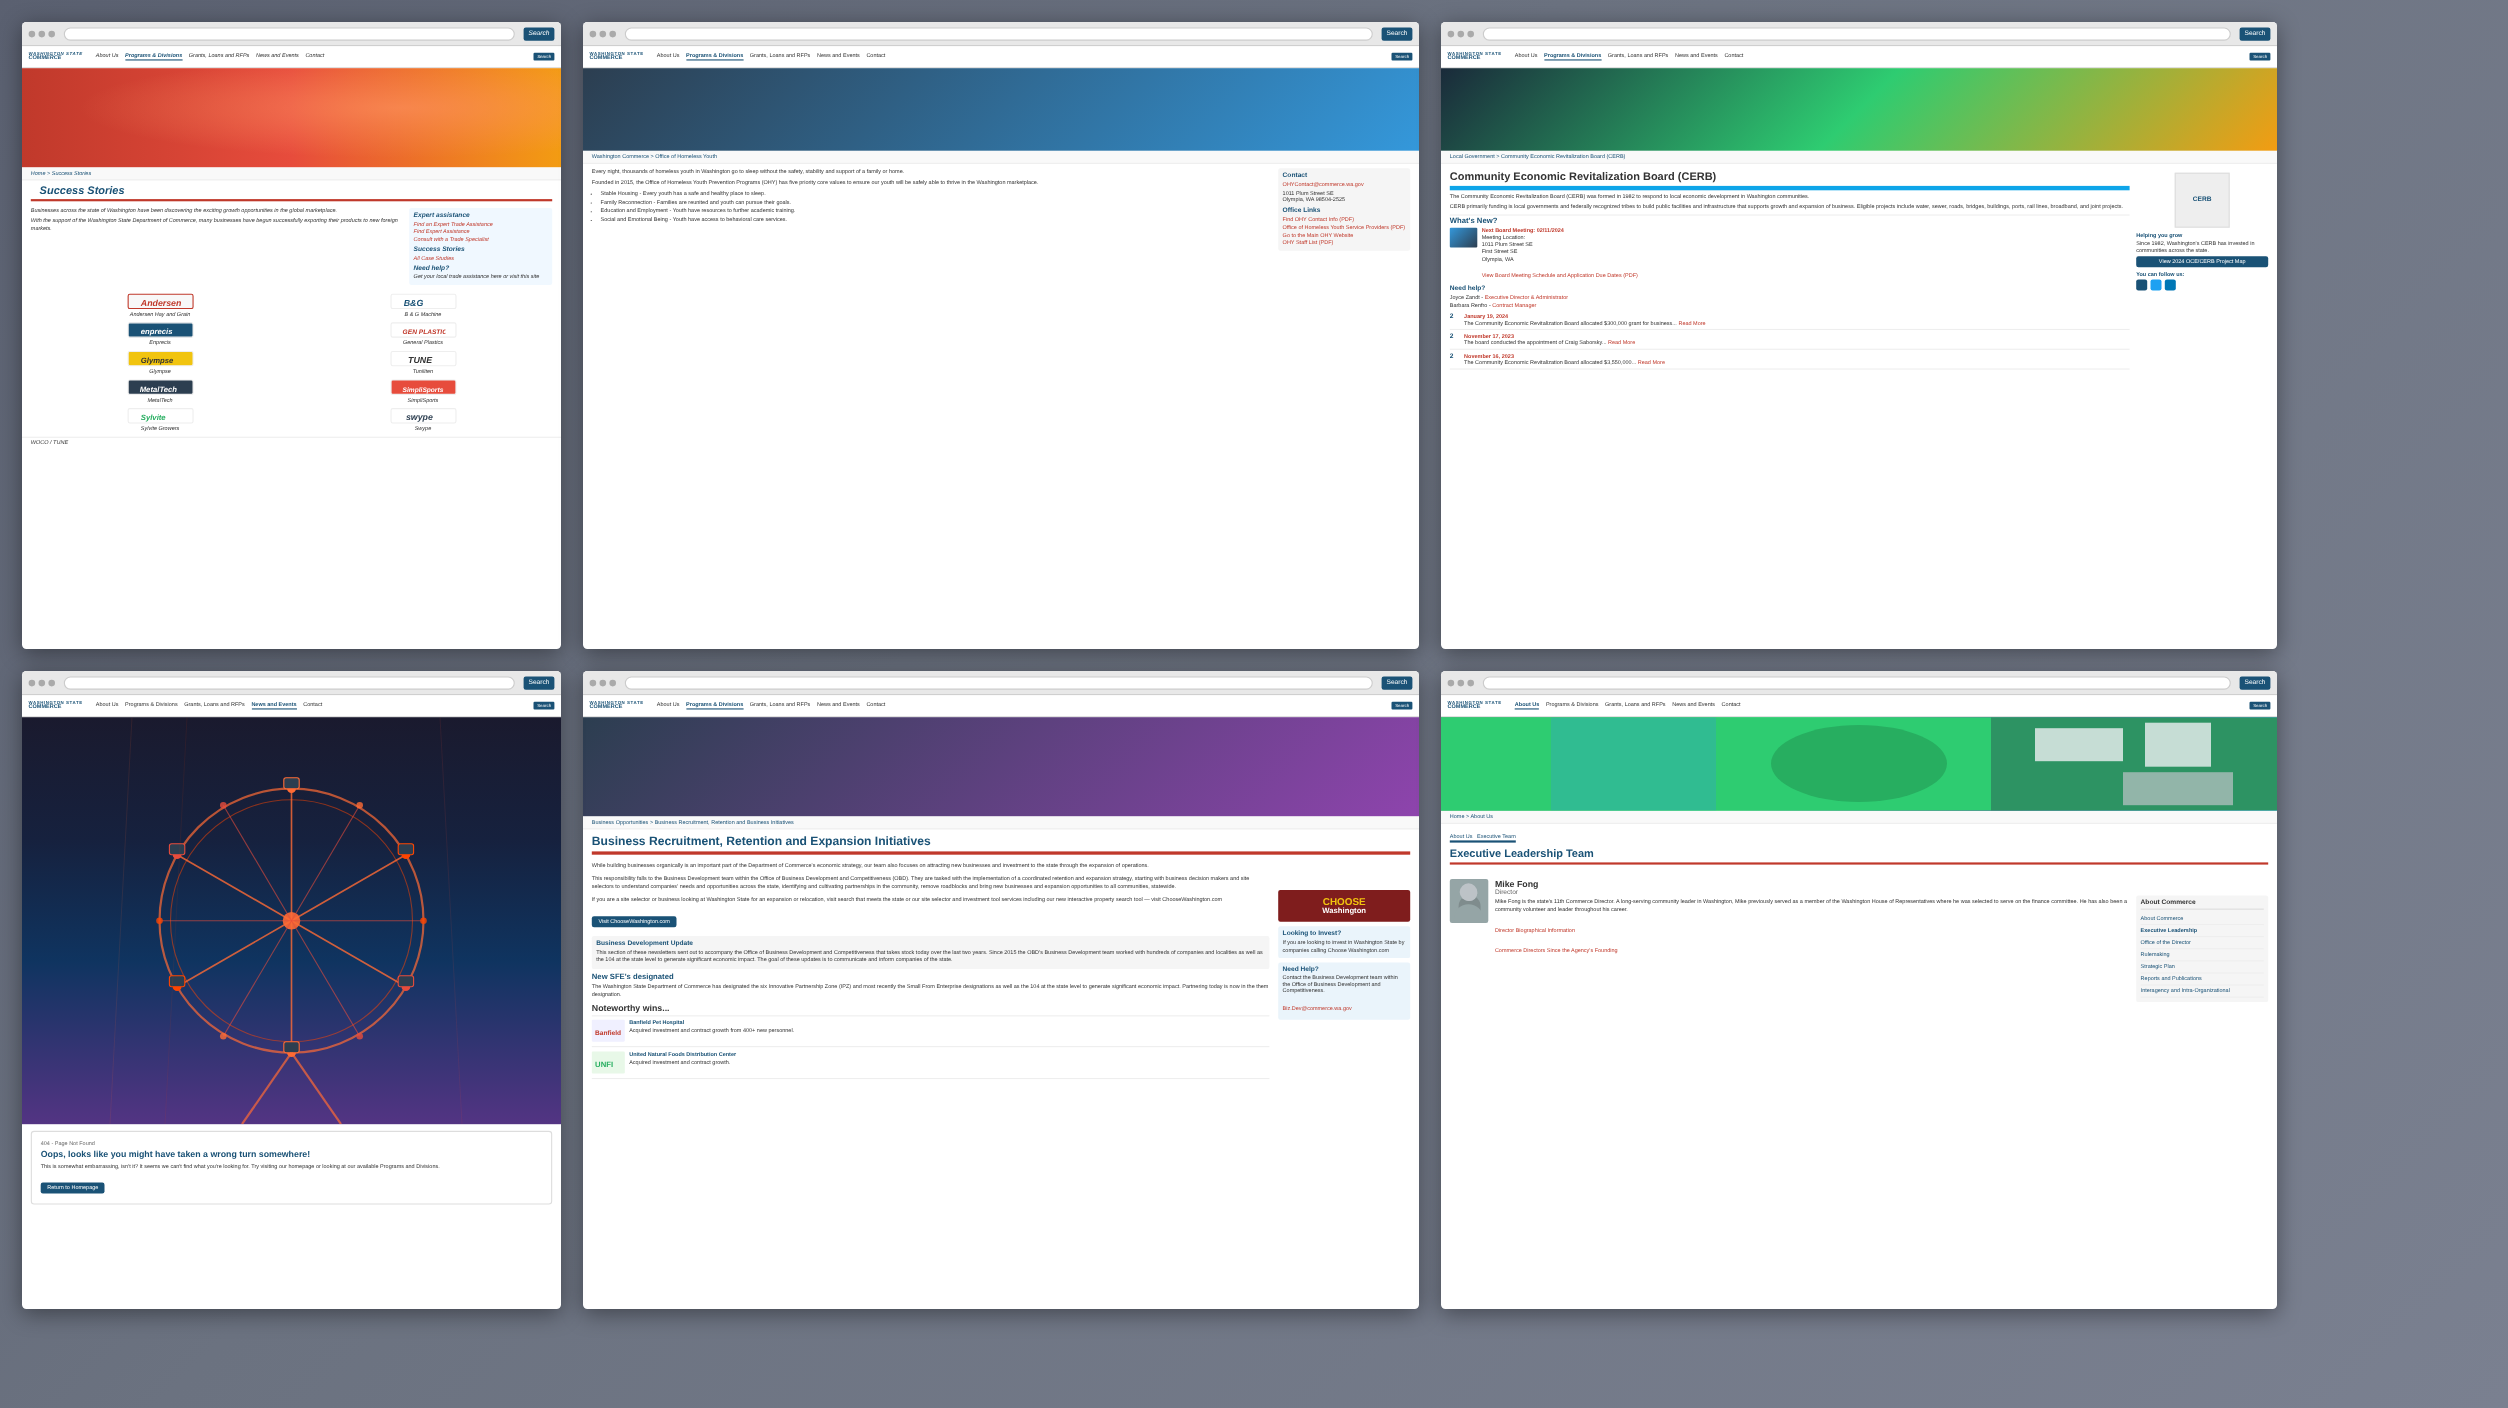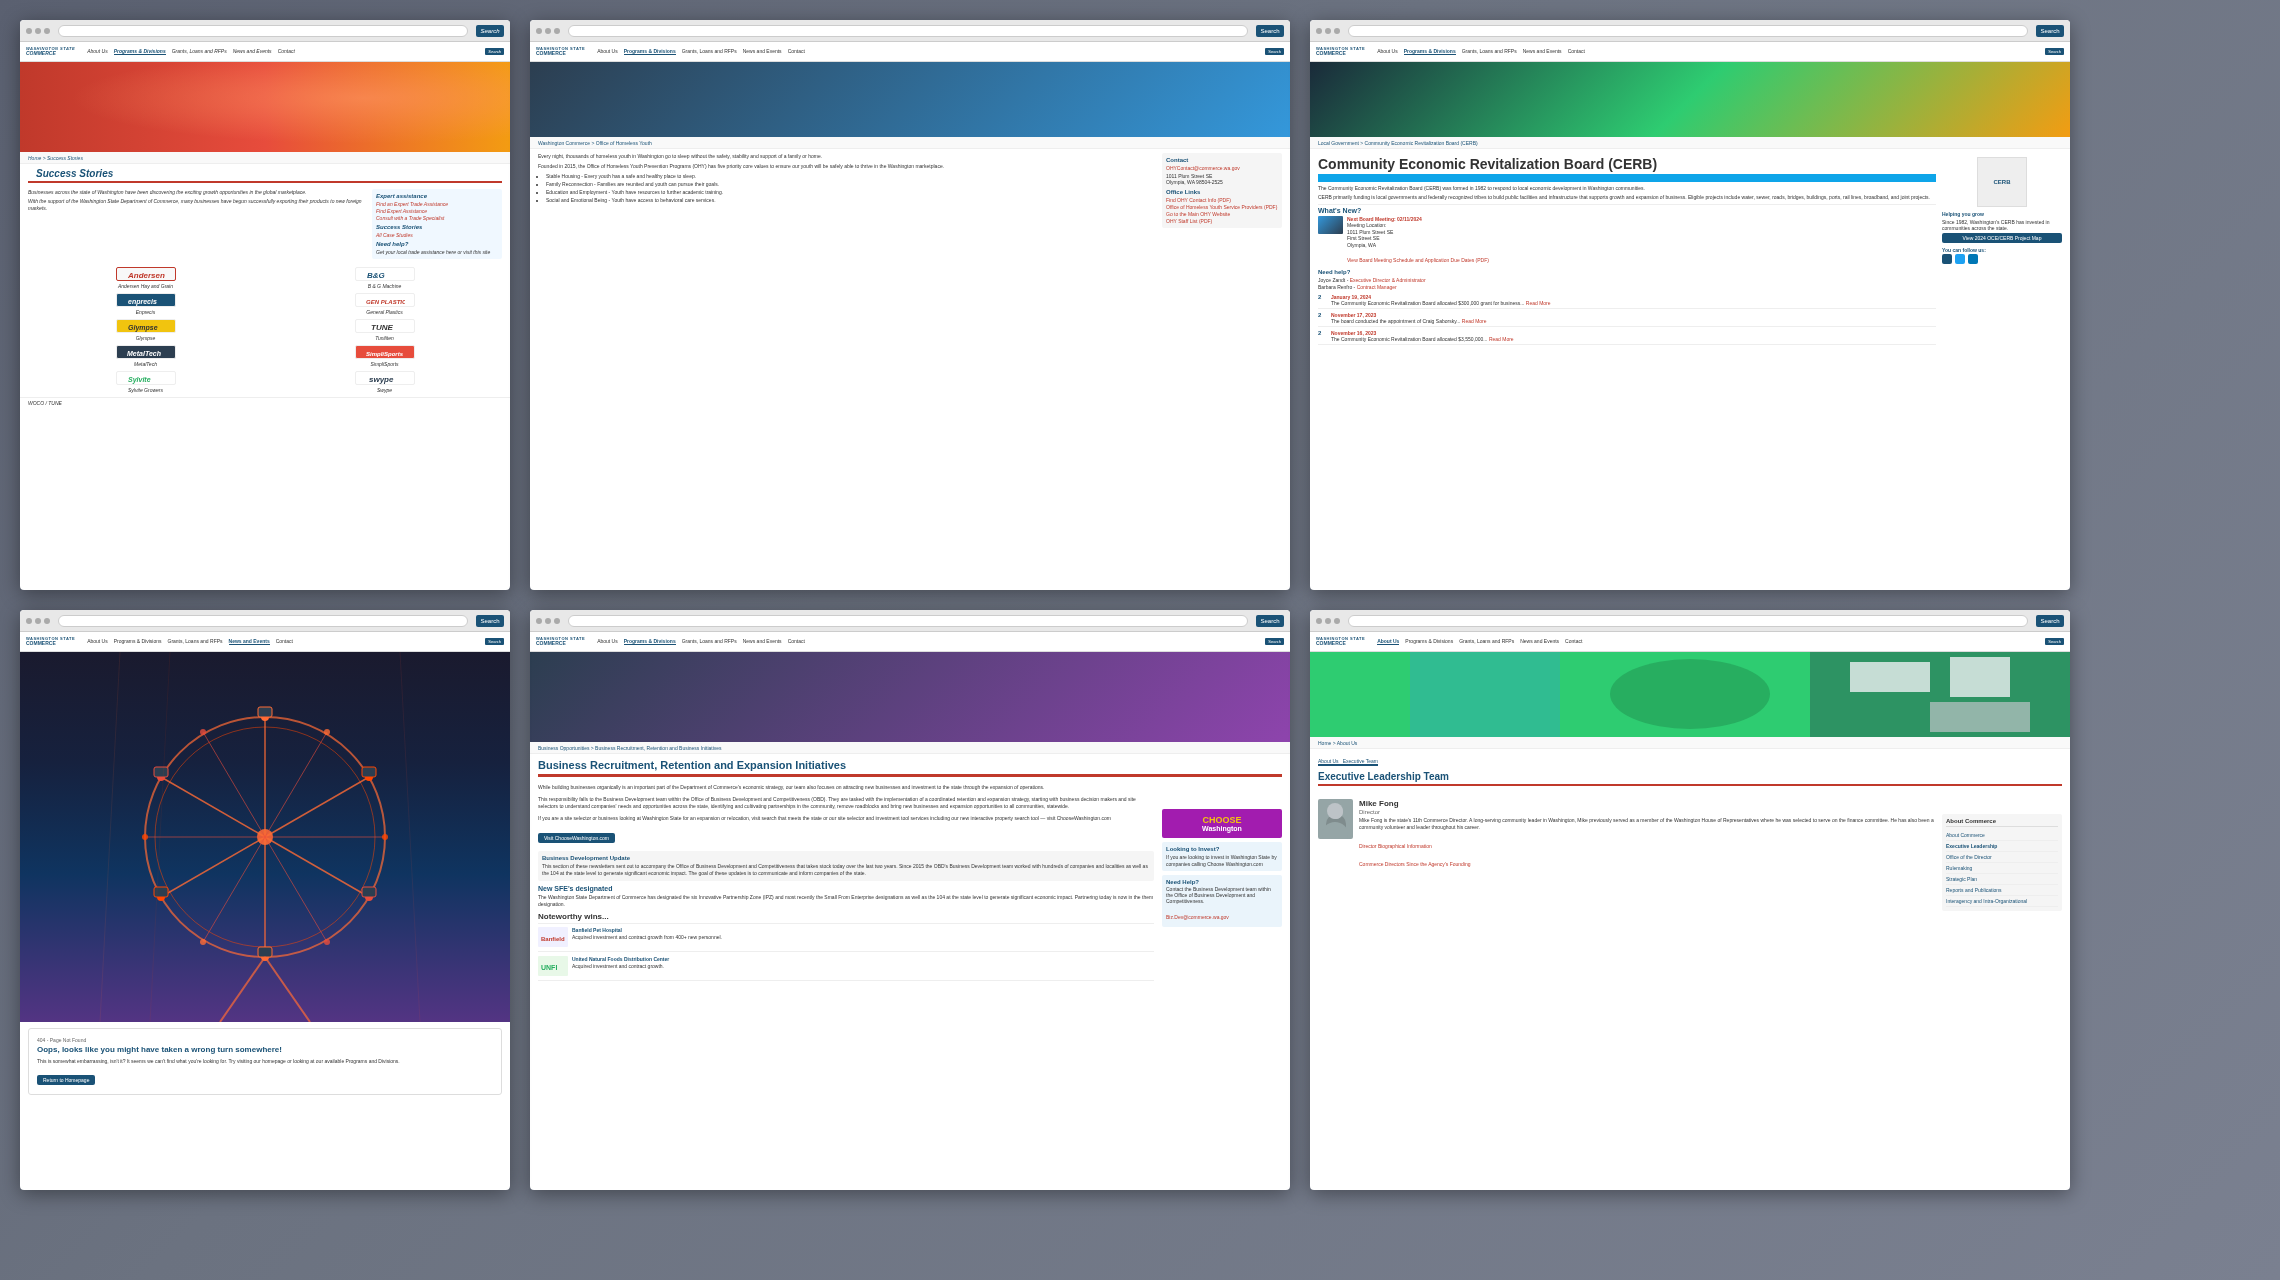--- a/index.html
+++ b/index.html
@@ -241,25 +241,25 @@
     }
 
     .page3-content {
       padding: 4px 8px;
       display: grid;
       grid-template-columns: 1fr 120px;
       gap: 6px;
     }
 
     .page3-title {
-      font-size: 14px;
+      font-size: 10px;
       font-weight: bold;
       color: #333;
       padding: 3px 0 2px;
-      border-bottom: 8px solid #0ea5e9;
+      border-bottom: 4px solid #0ea5e9;
       margin-bottom: 3px;
     }
 
     .page3-text {
       font-size: 5px;
       color: #333;
       line-height: 1.4;
       margin-bottom: 2px;
     }
 
@@ -327,21 +327,21 @@
     }
 
     .page4-text {
       font-size: 5px;
       color: #333;
       line-height: 1.5;
       margin-bottom: 4px;
     }
 
     .choose-wa-box {
-      background: #a21caf;
+      background: #7f1d1d;
       color: white;
       padding: 6px;
       border-radius: 2px;
       font-size: 7px;
       font-weight: bold;
       text-align: center;
       margin-bottom: 4px;
     }
 
     .choose-wa-box .choose {

